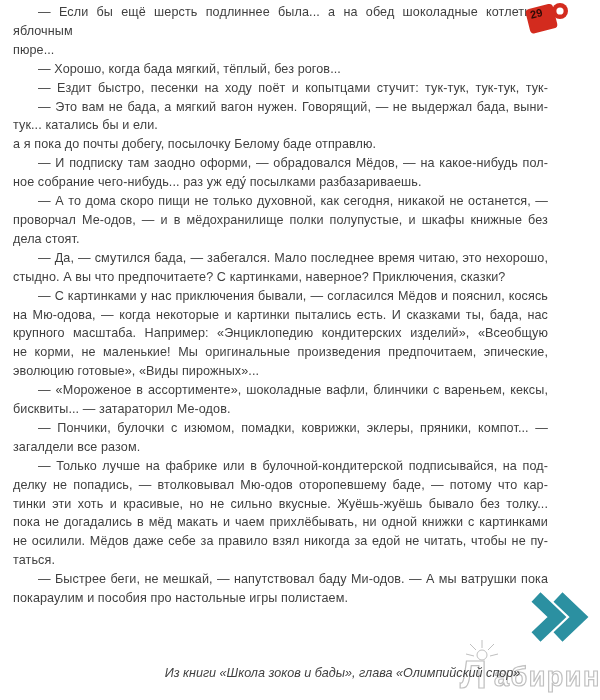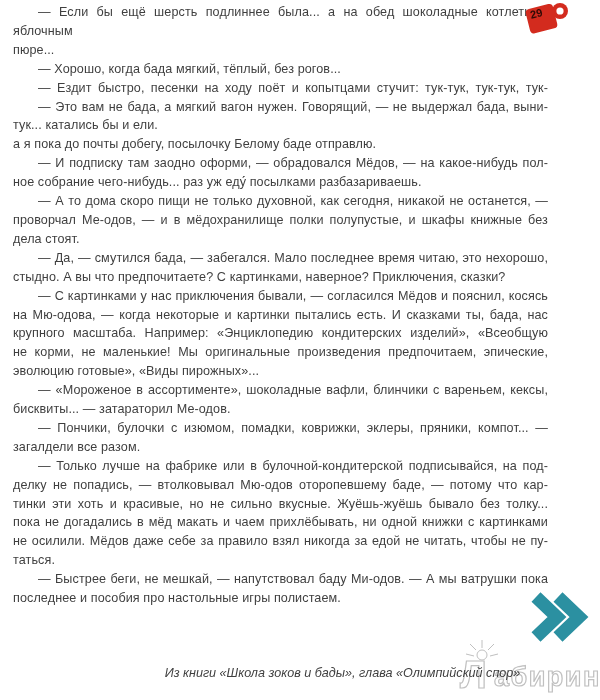--- a/index.html
+++ b/index.html
@@ -85,21 +85,21 @@
       <div class="line">бисквиты... — затараторил Ме-одов.</div>
       <div class="line indent full">— Пончики, булочки с изюмом, помадки, коврижки, эклеры, пряники, компот... —</div>
       <div class="line">загалдели все разом.</div>
       <div class="line indent full">— Только лучше на фабрике или в булочной-кондитерской подписывайся, на под-</div>
       <div class="line full">делку не попадись, — втолковывал Мю-одов оторопевшему баде, — потому что кар-</div>
       <div class="line full">тинки эти хоть и красивые, но не сильно вкусные. Жуёшь-жуёшь бывало без толку...</div>
       <div class="line full">пока не догадались в мёд макать и чаем прихлёбывать, ни одной книжки с картинками</div>
       <div class="line full">не осилили. Мёдов даже себе за правило взял никогда за едой не читать, чтобы не пу-</div>
       <div class="line">таться.</div>
       <div class="line indent full">— Быстрее беги, не мешкай, — напутствовал баду Ми-одов. — А мы ватрушки пока</div>
-      <div class="line">последнее и пособия про настольные игры полистаем.</div>
+      <div class="line">покараулим и пособия про настольные игры полистаем.</div>
     </div>
 
   <div class="badge">
     <svg width="48" height="40" viewBox="0 0 48 40" aria-hidden="true">
       <circle class="mug-body" cx="36" cy="13" r="8"></circle>
       <circle class="mug-hole" cx="36" cy="13" r="3.6"></circle>
       <g transform="rotate(-14 22 18)">
         <rect class="mug-body" x="3" y="7" width="28" height="25" rx="4"></rect>
         <text class="mug-num" x="7" y="17">29</text>
       </g>

